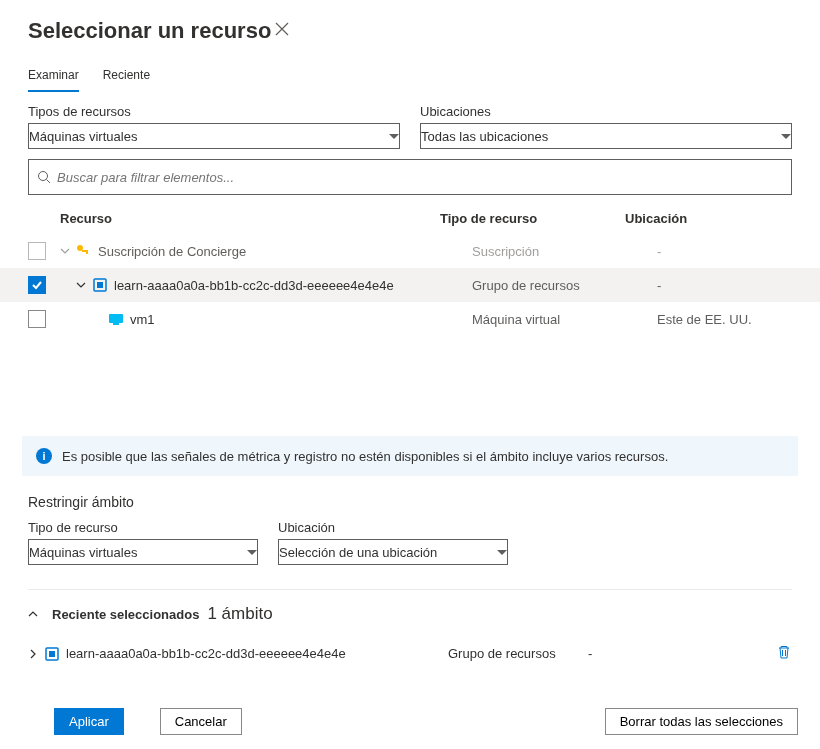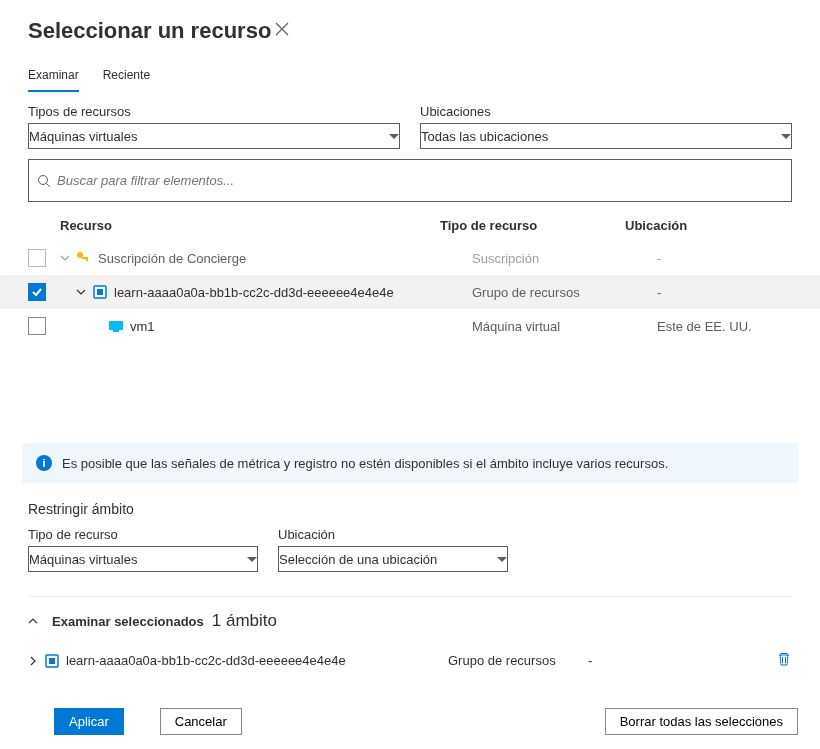--- a/index.html
+++ b/index.html
@@ -77,21 +77,21 @@
       border-top: 5px solid #605e5c;
     }
     .search-row {
       padding: 4px 28px 8px 28px;
     }
     .search-input-wrap {
       display: flex;
       align-items: center;
       border: 1px solid #605e5c;
       padding: 3px 8px;
-      height: 43px;
+      height: 36px;
     }
     .search-icon {
       margin-right: 6px;
       width: 14px; height: 14px;
     }
     .search-input {
       border: none;
       outline: none;
       flex: 1;
       font-size: 13px;
@@ -382,21 +382,21 @@
 </div>
 
 <div class="divider"></div>
 
 <div class="selected-heading">
   <span class="expand-chev">
     <svg class="chev-svg chev-up-svg" viewBox="0 0 10 10">
         <path d="M1 3 L5 7 L9 3" stroke="#323130" stroke-width="1.2" fill="none"></path>
       </svg>
   </span>
-  <span class="lbl">Examinar seleccionados</span>
+  <span class="lbl">Reciente seleccionados</span>
   <span class="count">1 ámbito</span>
 </div>
 
 <div class="selected-row">
   <div class="col-resource2">
     <span class="expand-chev">
       <svg class="chev-svg chev-right-svg" viewBox="0 0 10 10">
           <path d="M1 3 L5 7 L9 3" stroke="#323130" stroke-width="1.2" fill="none"></path>
         </svg>
     </span>

